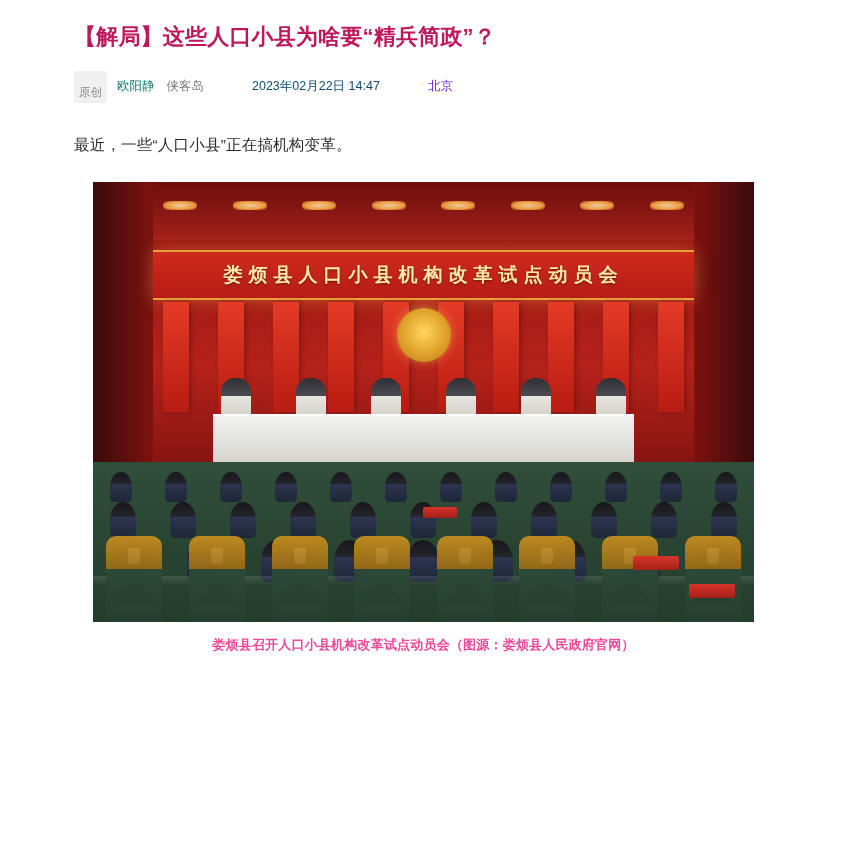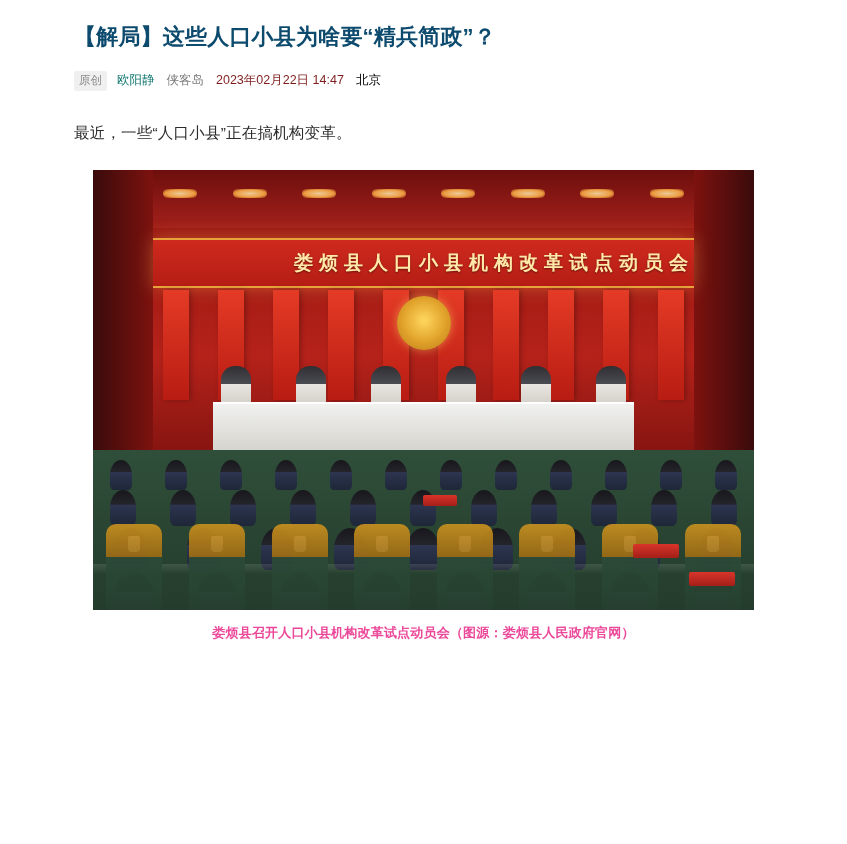--- a/index.html
+++ b/index.html
@@ -15,58 +15,60 @@
     overflow: hidden;
   }
   .article {
     width: 847px;
     box-sizing: border-box;
     padding: 14px 74px 0 74px;
   }
   .headline {
     font-size: 22px;
     font-weight: bold;
-    color: #0c4a6e;
+    color: #be185d;
     line-height: 1.5;
     letter-spacing: 0.2px;
     margin: 6px 0 0 0;
   }
   .meta-row {
     display: flex;
     align-items: center;
     margin-top: 18px;
     font-size: 12.5px;
     color: #8a8a8a;
     flex-wrap: wrap;
   }
   .meta-badge {
     display: inline-block;
     background: #f0f0f0;
     color: #8d8d8d;
     border-radius: 2px;
     font-size: 11.5px;
     line-height: 1;
-    padding: 4px 5px 4px 5px;
+    padding: 16px 5px 4px 5px;
     margin-right: 10px;
   }
   .meta-author {
     color: #0f766e;
     margin-right: 12px;
   }
   .meta-source {
     color: #7b7b7b;
     margin-right: 12px;
     font-family: Liberation Serif, serif;
   }
   .meta-date {
-    color: #7f1d1d;
+    color: #0c4a6e;
     margin-right: 12px;
+    margin-left: 36px;
   }
   .meta-loc {
-    color: #000000;
+    color: #6d28d9;
+    margin-left: 36px;
   }
   .body-wrap {
     margin-top: 26px;
   }
   p.para {
     font-size: 15.5px;
     line-height: 2.05;
     color: #2b2b2b;
     margin: 0 0 22px 0;
     letter-spacing: 0.2px;
@@ -123,21 +125,21 @@
     opacity: .85;
   }
   .ph-banner {
     position: absolute;
     left: 60px; top: 68px; right: 60px; height: 46px;
     background: linear-gradient(180deg, #cf2a1e 0%, #b51d14 100%);
     border-top: 2px solid #e8a23c;
     border-bottom: 2px solid #e8a23c;
     display: flex;
     align-items: center;
-    justify-content: flex-end;
+    justify-content: center;
     box-shadow: 0 0 18px rgba(255,190,90,.35);
   }
   .ph-banner span {
     color: #ffe9a8;
     font-size: 19px;
     font-weight: bold;
     letter-spacing: 6px;
     white-space: nowrap;
     text-shadow: 0 1px 2px rgba(0,0,0,.45);
   }

